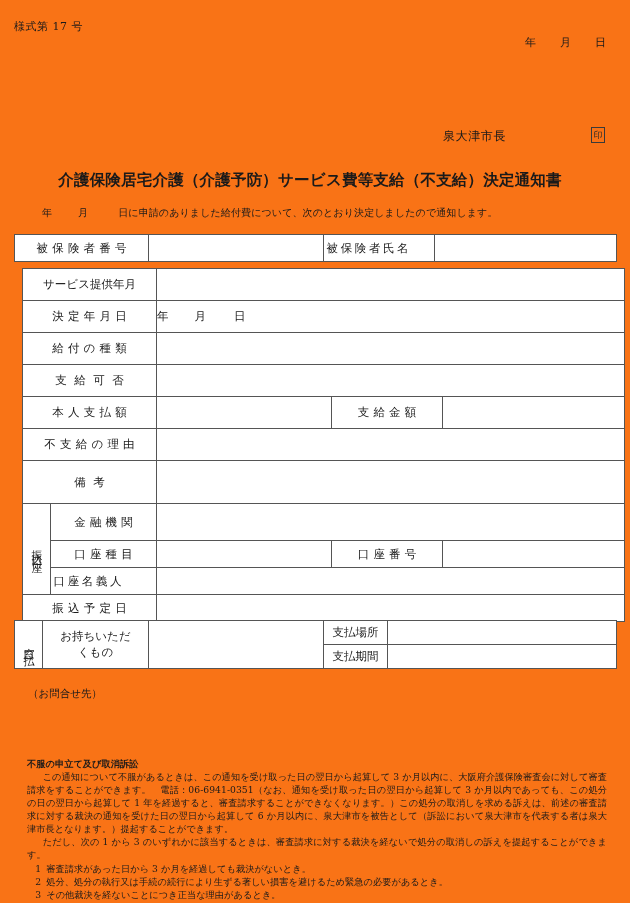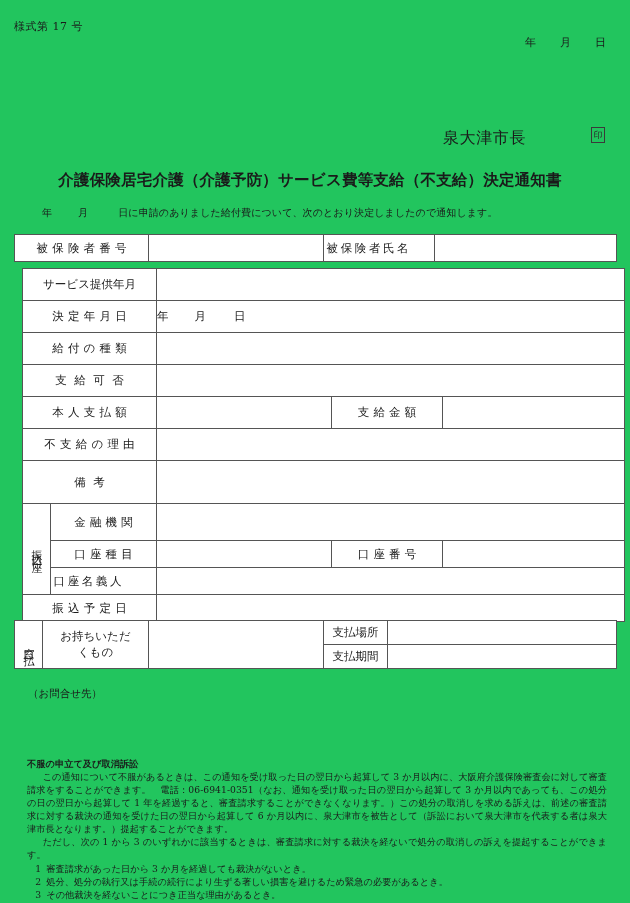--- a/index.html
+++ b/index.html
@@ -12,21 +12,21 @@
     height: 903px;
     position: relative;
     font-family: "DejaVu Serif", "Liberation Serif", serif;
     color: #1a1a1a;
     overflow: hidden;
   }
   .page {
     position: relative;
     width: 630px;
     height: 903px;
-    background: #22c55e;
+    background: #f97316;
   }
 
   
   .form-no {
     position: absolute;
     left: 14px;
     top: 19px;
     font-size: 11px;
     letter-spacing: .5px;
     white-space: nowrap;
@@ -39,21 +39,21 @@
     white-space: nowrap;
   }
   .header-date span { display: inline-block; }
   .hd-y { margin-right: 24px; }
   .hd-m { margin-right: 24px; }
 
   .issuer {
     position: absolute;
     left: 443px;
     top: 128px;
-    font-size: 16px;
+    font-size: 12px;
     letter-spacing: .6px;
     white-space: nowrap;
     font-family: Liberation Mono, monospace;
   }
   .seal {
     position: absolute;
     left: 591px;
     top: 127px;
     width: 14px;
     height: 16px;

